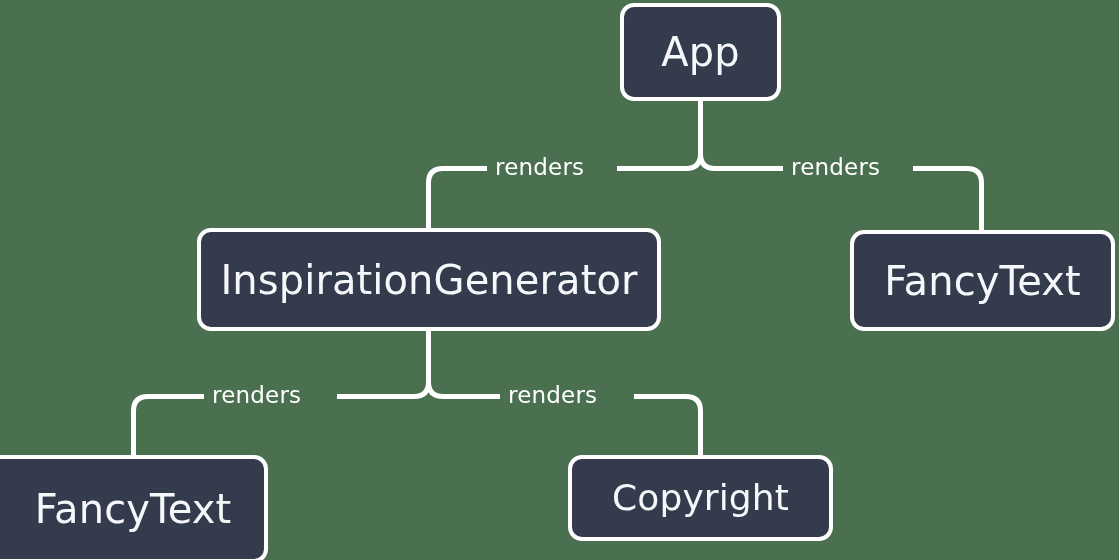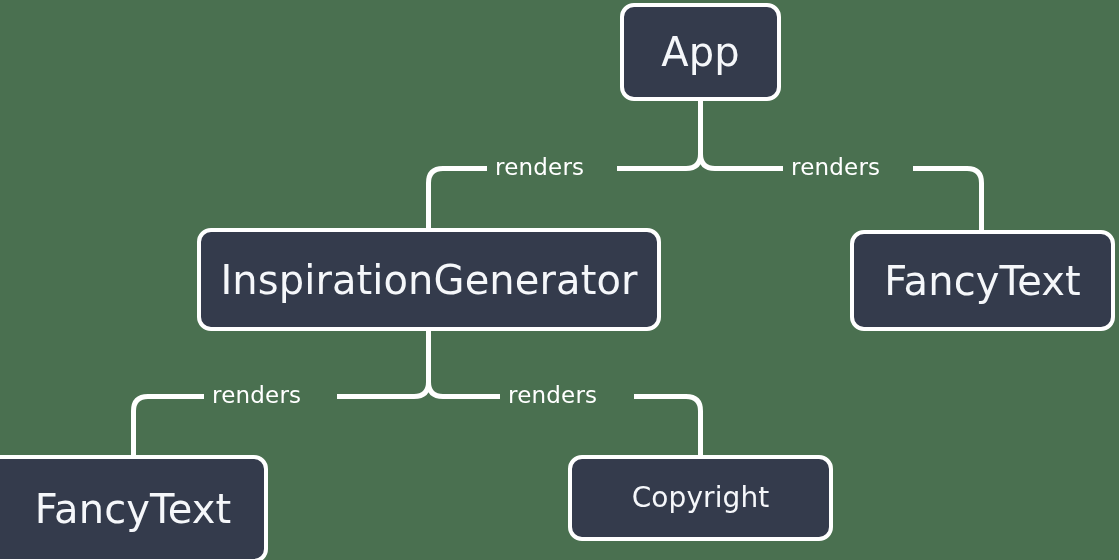--- a/index.html
+++ b/index.html
@@ -39,21 +39,21 @@
     z-index: 2;
   }
   .node-label {
     display: block;
     line-height: 1;
   }
   #node-app            { left: 620px; top: 3px;   width: 161px; height: 98px;  font-size: 40px; }
   #node-inspiration    { left: 197px; top: 228px; width: 464px; height: 103px; font-size: 40px; }
   #node-fancytext-right{ left: 850px; top: 230px; width: 265px; height: 101px; font-size: 40px; }
   #node-fancytext-left { left: -14px; top: 455px; width: 282px; height: 108px; font-size: 40px; }
-  #node-copyright      { left: 568px; top: 455px; width: 265px; height: 86px; font-size: 28px; }
+  #node-copyright      { left: 568px; top: 455px; width: 265px; height: 86px; font-size: 36px; }
 
   #node-fancytext-left .node-label { transform: translateX(6px); }
 
   .edge-label {
     position: absolute;
     color: #ffffff;
     font-size: 23px;
     line-height: 1;
     font-weight: 400;
     letter-spacing: 0.2px;

